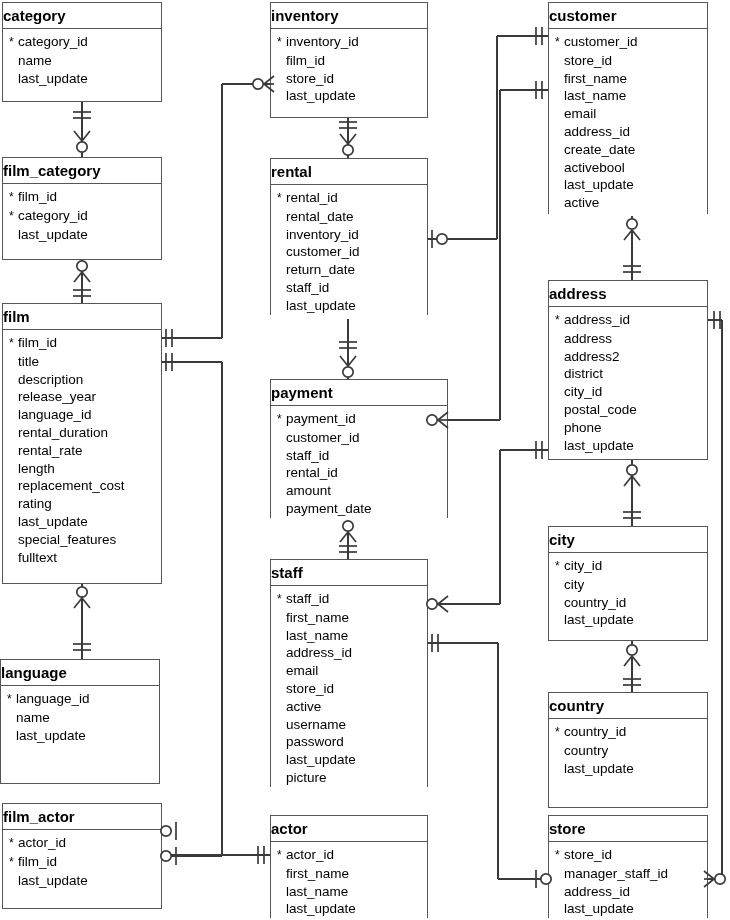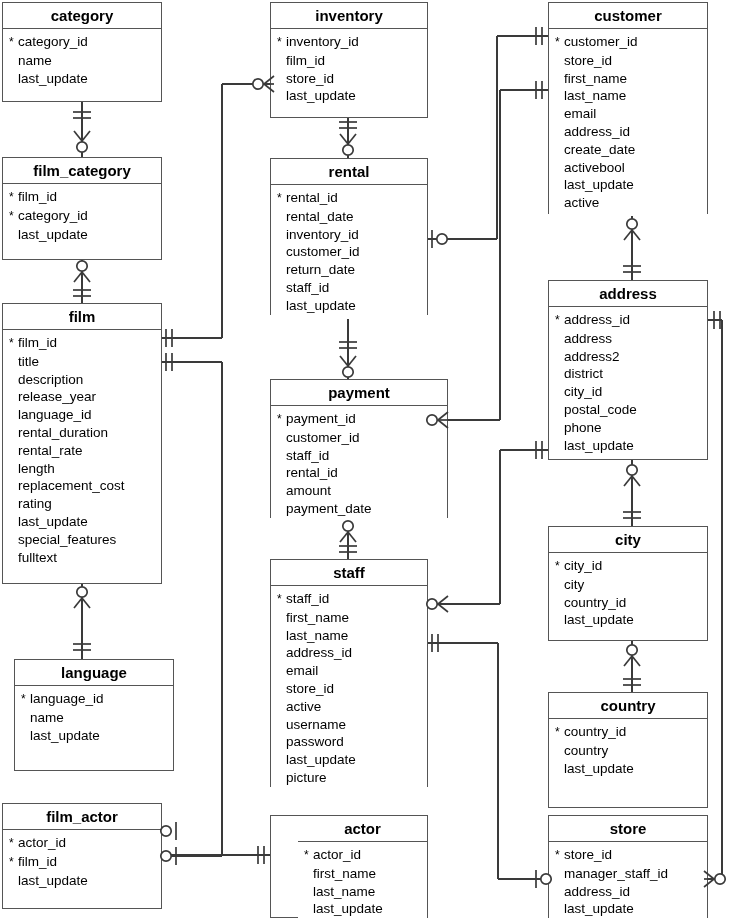--- a/index.html
+++ b/index.html
@@ -19,21 +19,20 @@
     position:absolute;
     box-sizing:border-box;
     border:1.6px solid #555555;
     background:#ffffff;
     z-index:5;
   }
   .entity-title{
     box-sizing:border-box;
     height:26px;
     line-height:25px;
-    text-align:center;
     font-weight:bold;
     font-size:15px;
     color:#000000;
     border-bottom:1.6px solid #555555;
     background:#ffffff;
     white-space:nowrap;
     overflow:hidden;
   }
   .entity-attrs{
     box-sizing:border-box;
@@ -438,21 +437,21 @@
           <div class="attr"><span class="pk-star"></span><span class="attr-name">rental_duration</span></div>
           <div class="attr"><span class="pk-star"></span><span class="attr-name">rental_rate</span></div>
           <div class="attr"><span class="pk-star"></span><span class="attr-name">length</span></div>
           <div class="attr"><span class="pk-star"></span><span class="attr-name">replacement_cost</span></div>
           <div class="attr"><span class="pk-star"></span><span class="attr-name">rating</span></div>
           <div class="attr"><span class="pk-star"></span><span class="attr-name">last_update</span></div>
           <div class="attr"><span class="pk-star"></span><span class="attr-name">special_features</span></div>
           <div class="attr"><span class="pk-star"></span><span class="attr-name">fulltext</span></div>
         </div>
       </div>
-      <div class="entity" style="left: 14px; top: 659px; width: 160px; height: 112px;">
+      <div class="entity" style="left: 0; top: 659px; width: 160px; height: 125px;">
         <div class="entity-title">language</div>
         <div class="entity-attrs">
           <div class="attr"><span class="pk-star">*</span><span class="attr-name">language_id</span></div>
           <div class="attr"><span class="pk-star"></span><span class="attr-name">name</span></div>
           <div class="attr"><span class="pk-star"></span><span class="attr-name">last_update</span></div>
         </div>
       </div>
       <div class="entity" style="left: 2px; top: 803px; width: 160px; height: 106px;">
         <div class="entity-title">film_actor</div>
         <div class="entity-attrs">
@@ -502,21 +501,21 @@
           <div class="attr"><span class="pk-star"></span><span class="attr-name">address_id</span></div>
           <div class="attr"><span class="pk-star"></span><span class="attr-name">email</span></div>
           <div class="attr"><span class="pk-star"></span><span class="attr-name">store_id</span></div>
           <div class="attr"><span class="pk-star"></span><span class="attr-name">active</span></div>
           <div class="attr"><span class="pk-star"></span><span class="attr-name">username</span></div>
           <div class="attr"><span class="pk-star"></span><span class="attr-name">password</span></div>
           <div class="attr"><span class="pk-star"></span><span class="attr-name">last_update</span></div>
           <div class="attr"><span class="pk-star"></span><span class="attr-name">picture</span></div>
         </div>
       </div>
-      <div class="entity" style="left: 270px; top: 815px; width: 158px; height: 103px; padding-left: 27px;">
+      <div class="entity" style="left: 270px; top: 815px; width: 158px; height: 103px;">
         <div class="entity-title">actor</div>
         <div class="entity-attrs">
           <div class="attr"><span class="pk-star">*</span><span class="attr-name">actor_id</span></div>
           <div class="attr"><span class="pk-star"></span><span class="attr-name">first_name</span></div>
           <div class="attr"><span class="pk-star"></span><span class="attr-name">last_name</span></div>
           <div class="attr"><span class="pk-star"></span><span class="attr-name">last_update</span></div>
         </div>
       </div>
       <div class="entity" style="left: 548px; top: 2px; width: 160px; height: 212px;">
         <div class="entity-title">customer</div>

